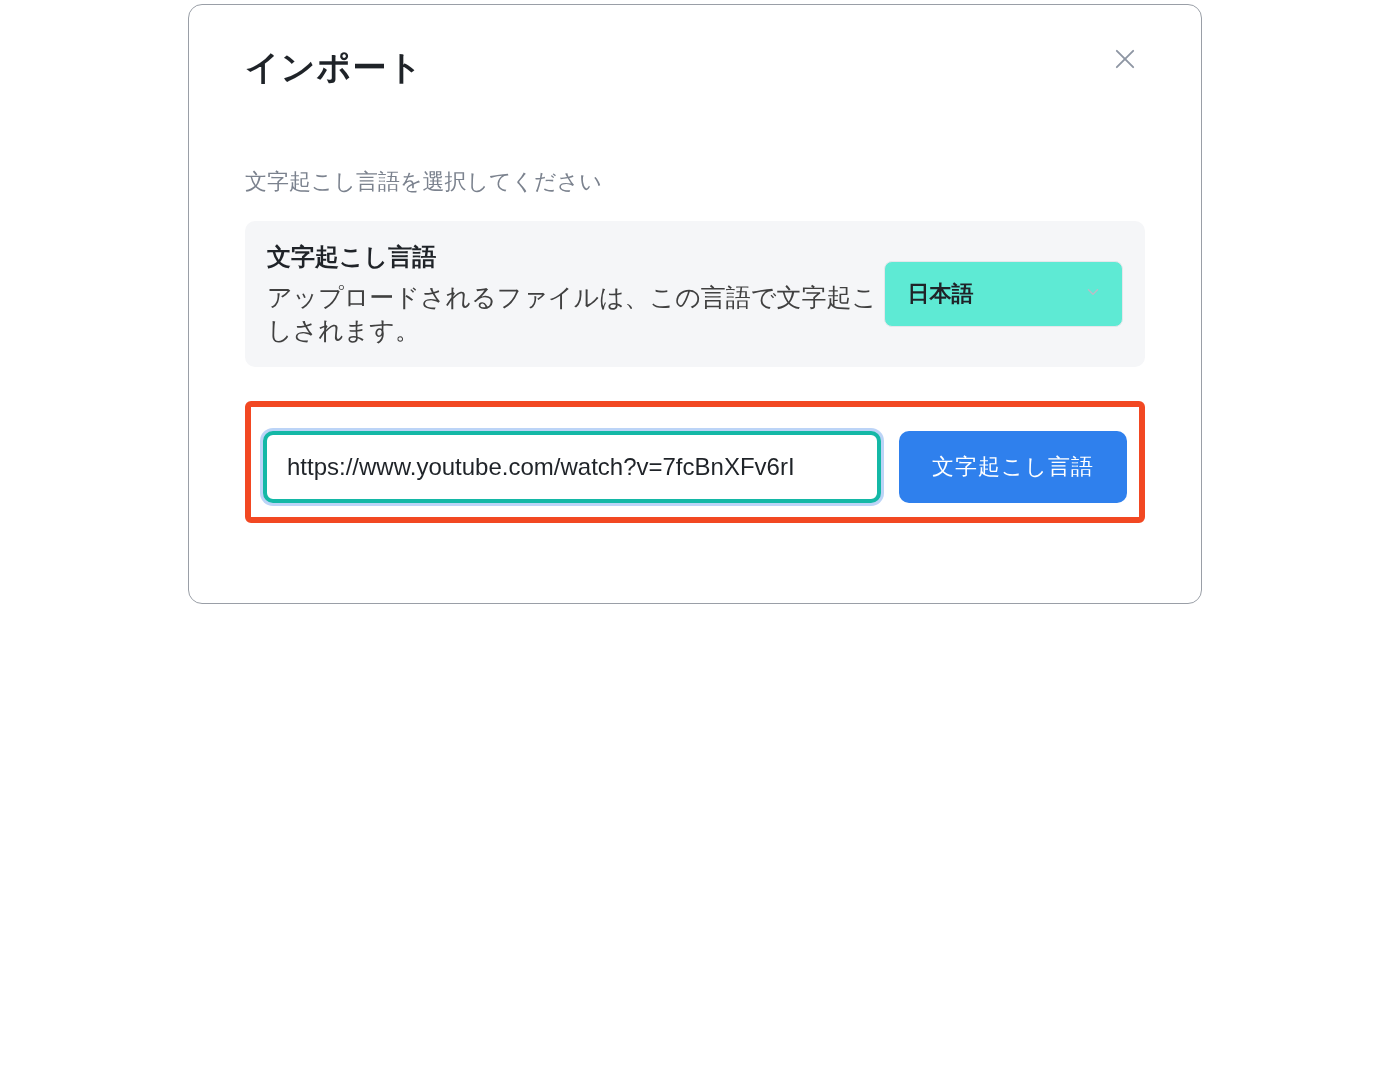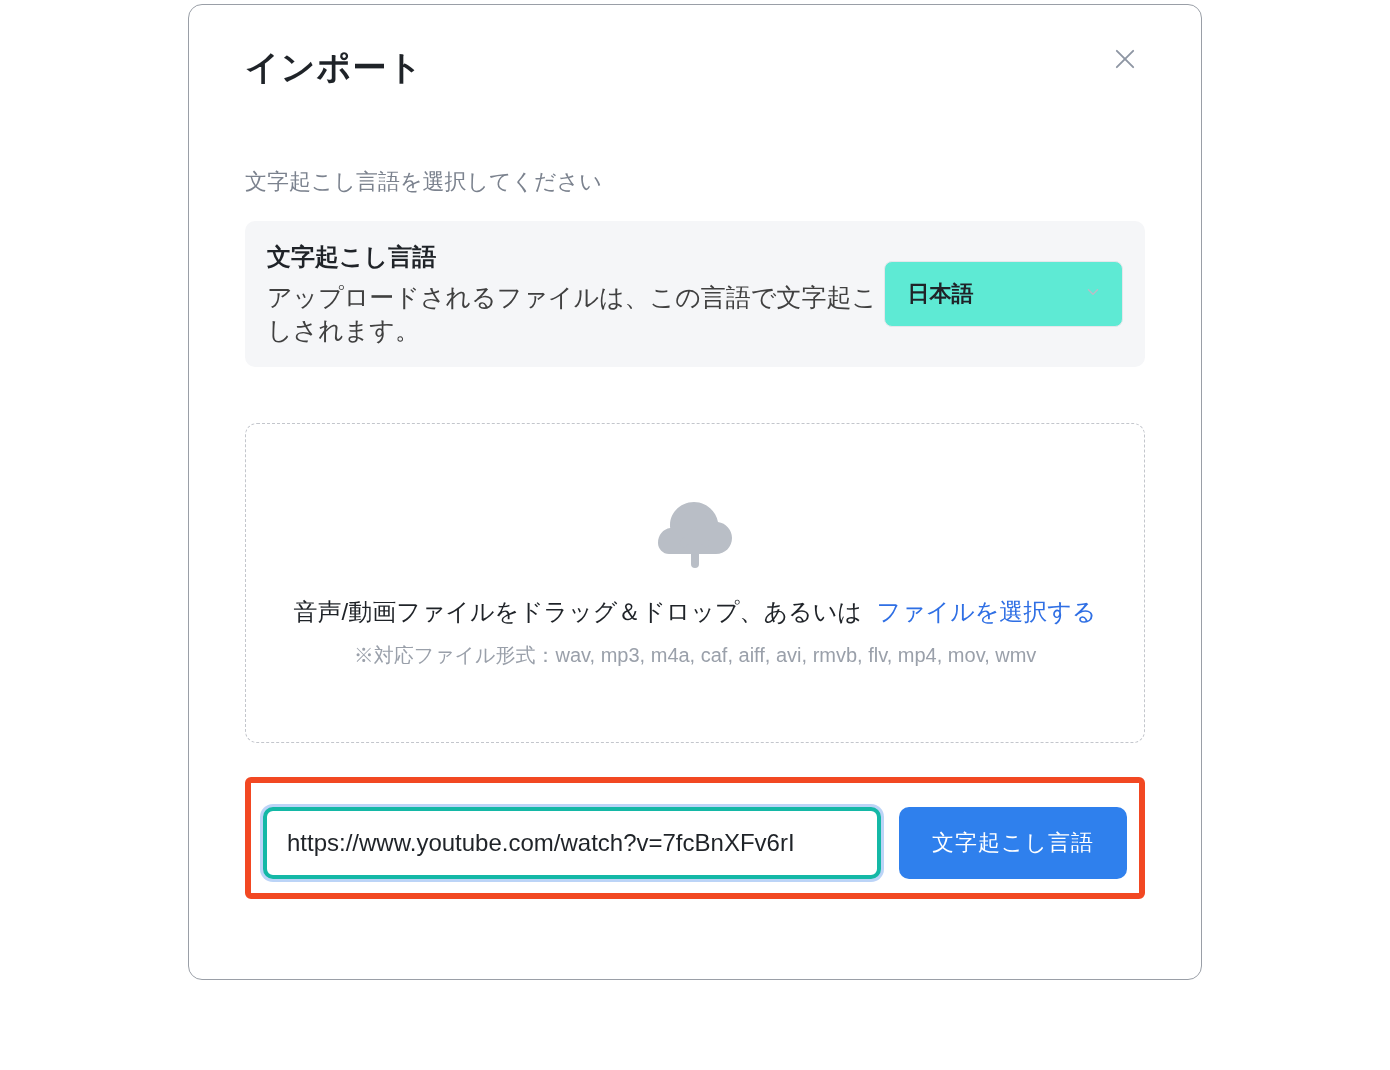--- a/index.html
+++ b/index.html
@@ -179,34 +179,20 @@
     <div class="select-wrap">
       <span class="select-value">日本語</span>
       <span class="chevron">
         <svg width="18" height="18" viewBox="0 0 24 24" fill="none" stroke="#b9bec6" stroke-width="2" stroke-linecap="round" stroke-linejoin="round">
             <polyline points="6 9 12 15 18 9"></polyline>
           </svg>
       </span>
     </div>
   </div>
 
-  <div class="dropzone">
-    <span>
-      <svg width="78" height="72" viewBox="0 0 78 72">
-        <path d="M60 56c9 0 16-7 16-16 0-8-6-15-14-16C60 13 50 4 38 4 25 4 14 14 14 27c0 1 0 2 .2 3C7 31 2 37 2 45c0 6 5 11 11 11h12" fill="#b9bec6"></path>
-        <path d="M39 34 L39 66" stroke="#b9bec6" stroke-width="8" stroke-linecap="round"></path>
-        <path d="M28 45 L39 34 L50 45" fill="none" stroke="#b9bec6" stroke-width="8" stroke-linecap="round" stroke-linejoin="round"></path>
-        <path d="M28 45 L39 34 L50 45" fill="#b9bec6"></path>
-      </svg>
-    </span>
-    <div class="dz-text">
-      <span>音声/動画ファイルをドラッグ＆ドロップ、あるいは </span><span class="dz-link">ファイルを選択する</span>
-    </div>
-    <div class="dz-formats">※対応ファイル形式：wav, mp3, m4a, caf, aiff, avi, rmvb, flv, mp4, mov, wmv</div>
-  </div>
 
   <div class="url-block">
     <div class="url-row">
       <input class="url-input" type="text" value="https://www.youtube.com/watch?v=7fcBnXFv6rI" style="">
       <button class="upload-btn">文字起こし言語</button>
     </div>
   </div>
 </div>
 
 </body></html>

